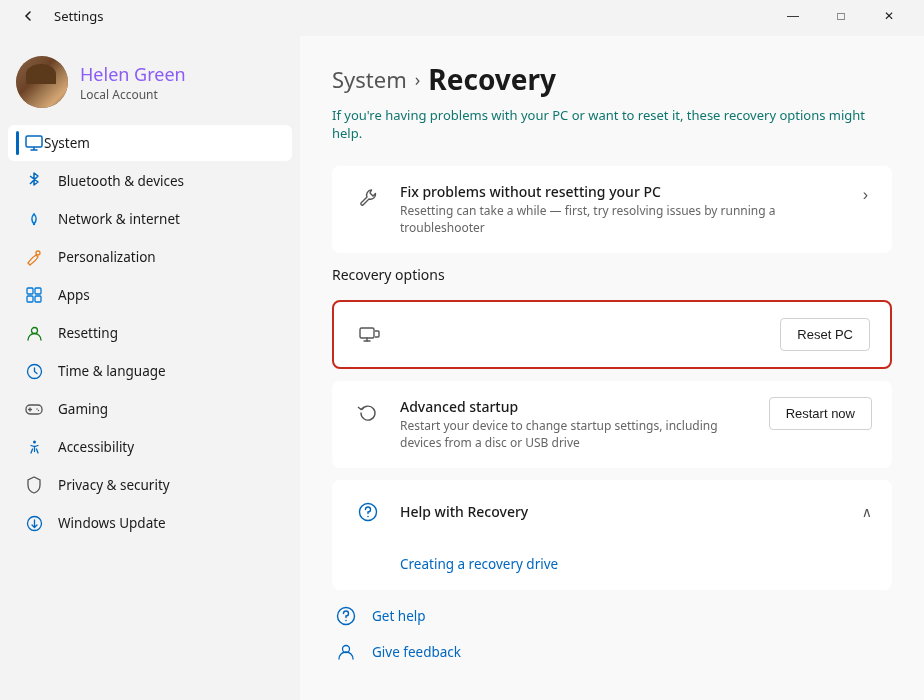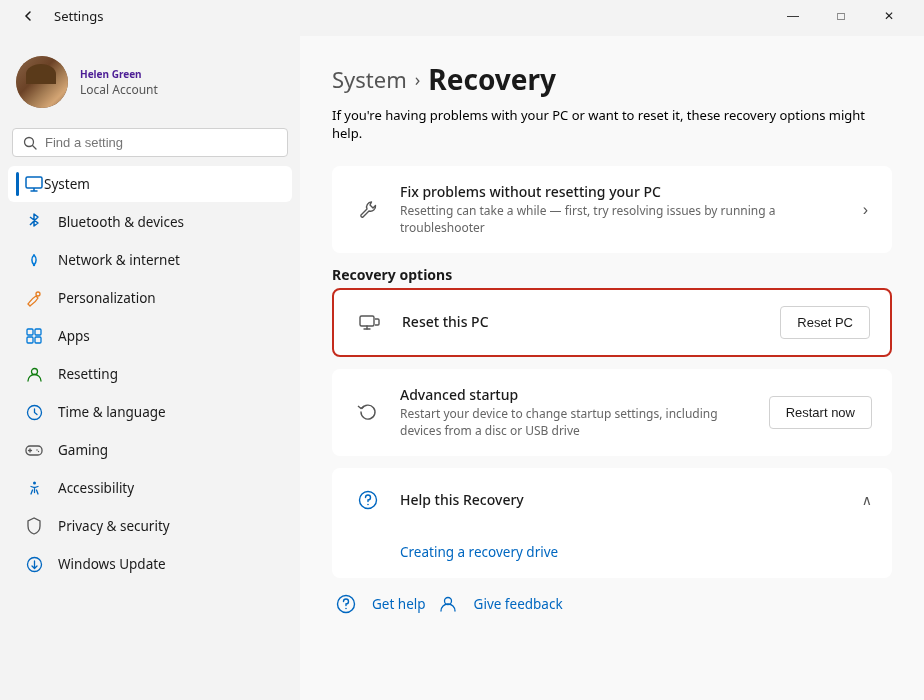--- a/index.html
+++ b/index.html
@@ -93,21 +93,21 @@
     }
     .user-avatar-img::before {
       content: '';
       position: absolute;
       top: 8px; left: 10px;
       width: 30px; height: 20px;
       background: #5a3a1a;
       border-radius: 50% 50% 0 0;
     }
     .user-info { display: flex; flex-direction: column; }
-    .user-name { font-size: 10px; font-weight: 700; color: #4c1d95; }
+    .user-name { font-size: 18px; font-weight: 400; color: #8b5cf6; }
     .user-type { font-size: 12px; color: #555; }
 
     .search-box {
       margin: 4px 12px 8px;
       display: flex;
       align-items: center;
       background: white;
       border: 1px solid #d1d1d1;
       border-radius: 4px;
       padding: 6px 10px;
@@ -168,35 +168,35 @@
       color: #555;
       font-weight: 400;
     }
     .page-title {
       font-size: 28px;
       font-weight: 700;
       color: #1a1a1a;
     }
     .page-subtitle {
       font-size: 13px;
-      color: #000000;
+      color: #0f766e;
       margin-bottom: 24px;
       line-height: 1.4;
     }
 
     
     .card {
       background: white;
       border-radius: 8px;
       margin-bottom: 12px;
       overflow: hidden;
     }
     .card-row {
       display: flex;
-      align-items: center;
+      align-items: flex-start;
       padding: 16px 20px;
       gap: 16px;
     }
     .card-icon {
       width: 32px;
       height: 32px;
       flex-shrink: 0;
       display: flex;
       align-items: center;
       justify-content: center;
@@ -222,23 +222,23 @@
       background: none;
       border: none;
       cursor: pointer;
       font-size: 16px;
       color: #555;
       padding: 4px;
     }
 
     .section-label {
       font-size: 14px;
-      font-weight: 700;
-      color: #1a1a1a;
-      margin-bottom: 4px;
+      font-weight: 400;
+      color: #1a1a1a;
+      margin-bottom: 16px;
     }
 
     
     .card-highlighted {
       border: 2px solid #c42b1c;
       border-radius: 8px;
       background: white;
       margin-bottom: 12px;
     }
 
@@ -277,20 +277,21 @@
     .help-link {
       color: #0067c0;
       font-size: 13.5px;
       text-decoration: none;
       cursor: pointer;
     }
 
     
     .bottom-links {
       display: flex;
+      flex-direction: column;
       gap: 8px;
       margin-top: 4px;
     }
     .bottom-link-row {
       display: flex;
       align-items: center;
       gap: 12px;
     }
     .bottom-link-icon {
       width: 28px;
@@ -335,27 +336,20 @@
     <div class="user-section">
       <div class="user-avatar">
         <div class="user-avatar-img"></div>
       </div>
       <div class="user-info">
         <span class="user-name">Helen Green</span>
         <span class="user-type">Local Account</span>
       </div>
     </div>
 
-    <div class="search-box">
-      <svg class="search-icon-svg" width="14" height="14" viewBox="0 0 14 14">
-        <circle cx="6" cy="6" r="4.5" stroke="#555" stroke-width="1.3" fill="none"></circle>
-        <line x1="9.5" y1="9.5" x2="13" y2="13" stroke="#555" stroke-width="1.3" stroke-linecap="round"></line>
-      </svg>
-      <input type="text" placeholder="Find a setting" style="">
-    </div>
 
     <div class="nav-item active">
       <div class="nav-item-wrapper">
         <div style="position:absolute;left:-8px;width:3px;height:24px;background:#0067c0;border-radius:2px;"></div>
         <div class="nav-icon icon-blue">
           <svg width="18" height="18" viewBox="0 0 18 18">
               <rect x="1" y="2" width="16" height="11" rx="1.5" stroke="#0067c0" stroke-width="1.5" fill="none"></rect>
               <line x1="6" y1="16" x2="12" y2="16" stroke="#0067c0" stroke-width="1.5" stroke-linecap="round"></line>
               <line x1="9" y1="13" x2="9" y2="16" stroke="#0067c0" stroke-width="1.5"></line>
             </svg>
@@ -501,21 +495,20 @@
       <div class="card-row">
         <div class="card-icon">
           <svg width="24" height="24" viewBox="0 0 24 24">
               <rect x="2" y="6" width="14" height="10" rx="1.5" stroke="#555" stroke-width="1.4" fill="none"></rect>
               <path d="M17 9h3a1 1 0 0 1 1 1v4a1 1 0 0 1-1 1h-3" stroke="#555" stroke-width="1.4" fill="none"></path>
               <line x1="9" y1="16" x2="9" y2="19" stroke="#555" stroke-width="1.4" stroke-linecap="round"></line>
               <line x1="6" y1="19" x2="12" y2="19" stroke="#555" stroke-width="1.4" stroke-linecap="round"></line>
             </svg>
         </div>
         <div class="card-text">
-          <div class="card-title">Reset this PC</div>
         </div>
         <div class="card-action">
           <button class="btn-secondary">Reset PC</button>
         </div>
       </div>
     </div>
 
     <div class="card">
       <div class="card-row">
         <div class="card-icon">
@@ -536,21 +529,21 @@
 
     <div class="help-section">
       <div class="help-header">
         <div class="card-icon" style="color:#0067c0;">
           <svg width="20" height="20" viewBox="0 0 20 20">
               <circle cx="10" cy="10" r="8.5" stroke="#0067c0" stroke-width="1.4" fill="none"></circle>
               <path d="M7.5 7.5a2.5 2.5 0 1 1 2.5 2.5v1.5" stroke="#0067c0" stroke-width="1.4" fill="none" stroke-linecap="round"></path>
               <circle cx="10" cy="14.5" r="0.8" fill="#0067c0"></circle>
             </svg>
         </div>
-        <span class="help-title">Help this Recovery</span>
+        <span class="help-title">Help with Recovery</span>
         <span class="chevron-up">∧</span>
       </div>
       <div class="help-content">
         <a class="help-link">Creating a recovery drive</a>
       </div>
     </div>
 
     <div class="bottom-links">
       <div class="bottom-link-row">
         <div class="bottom-link-icon">

